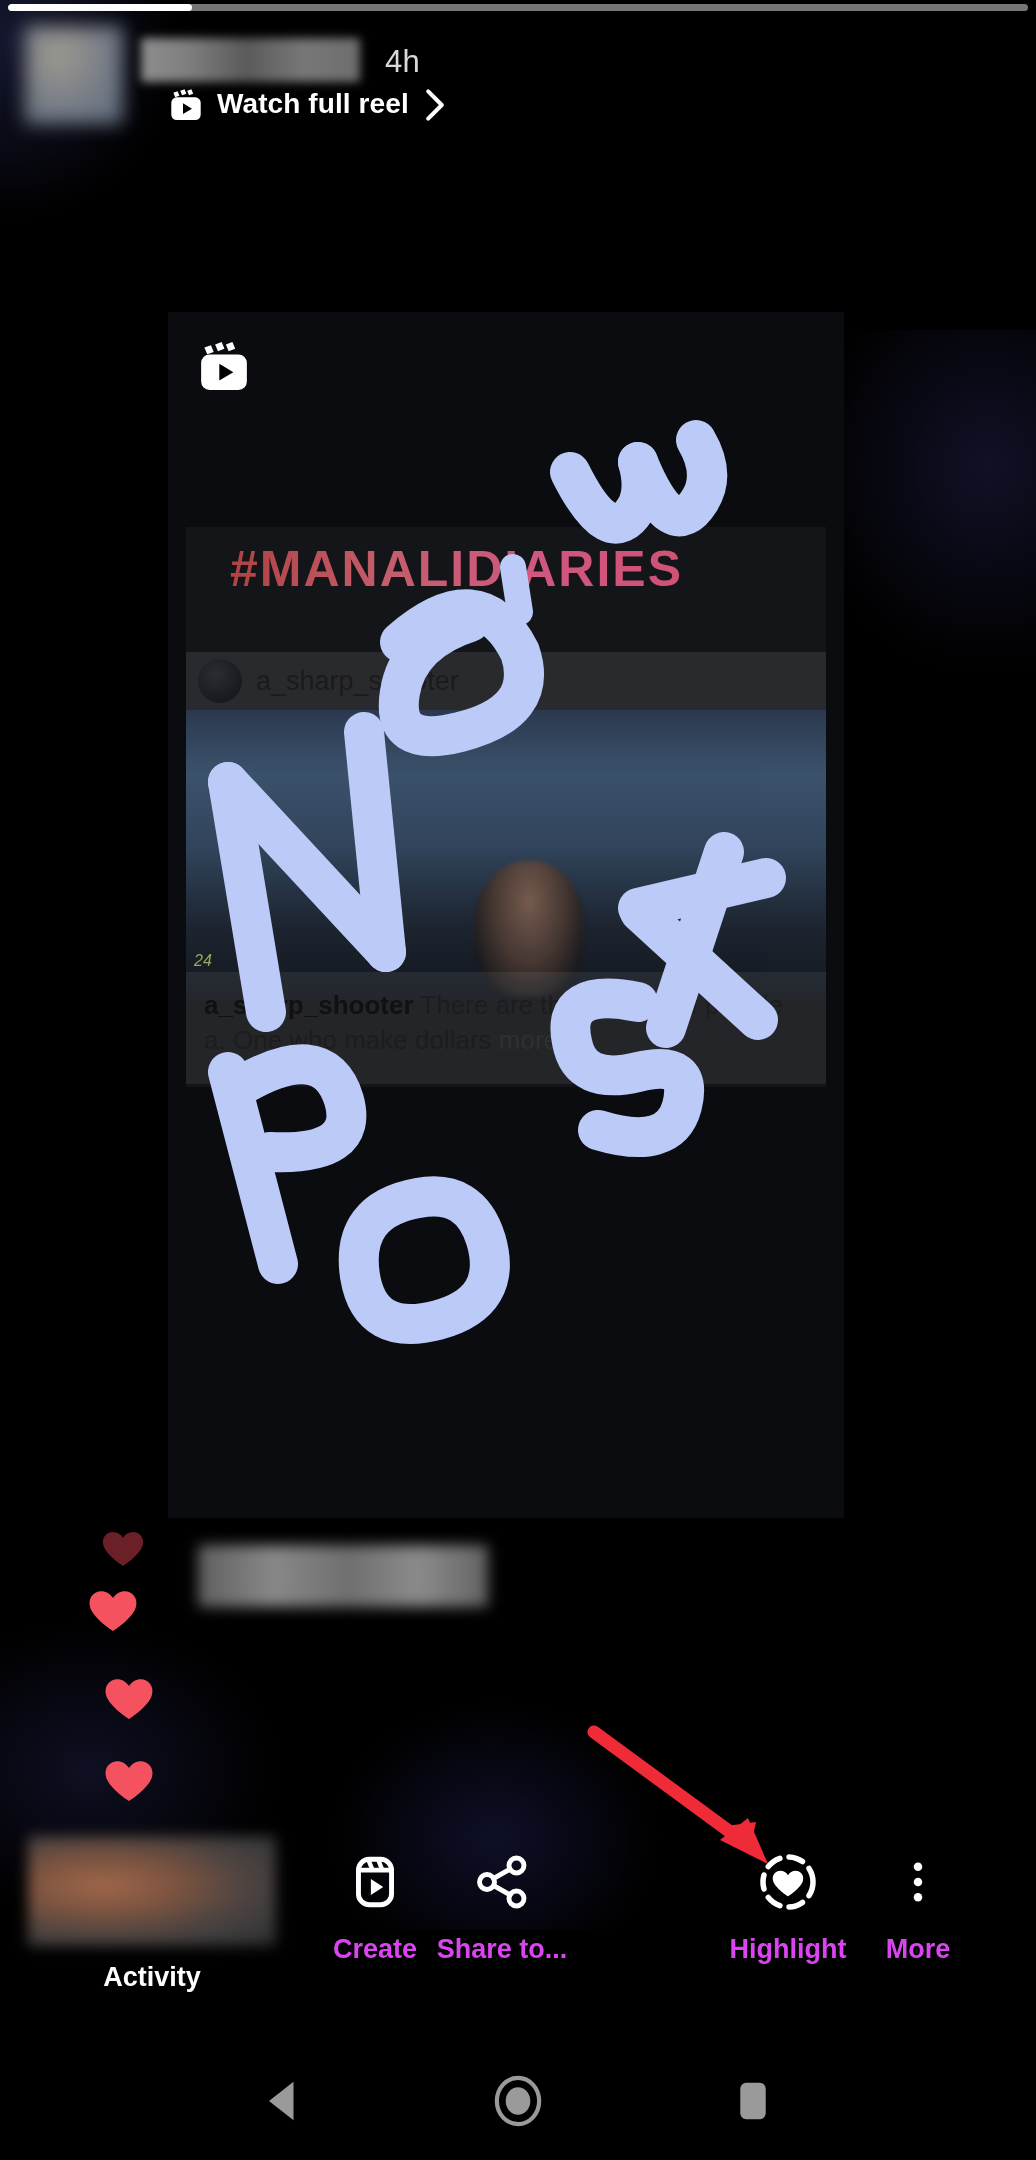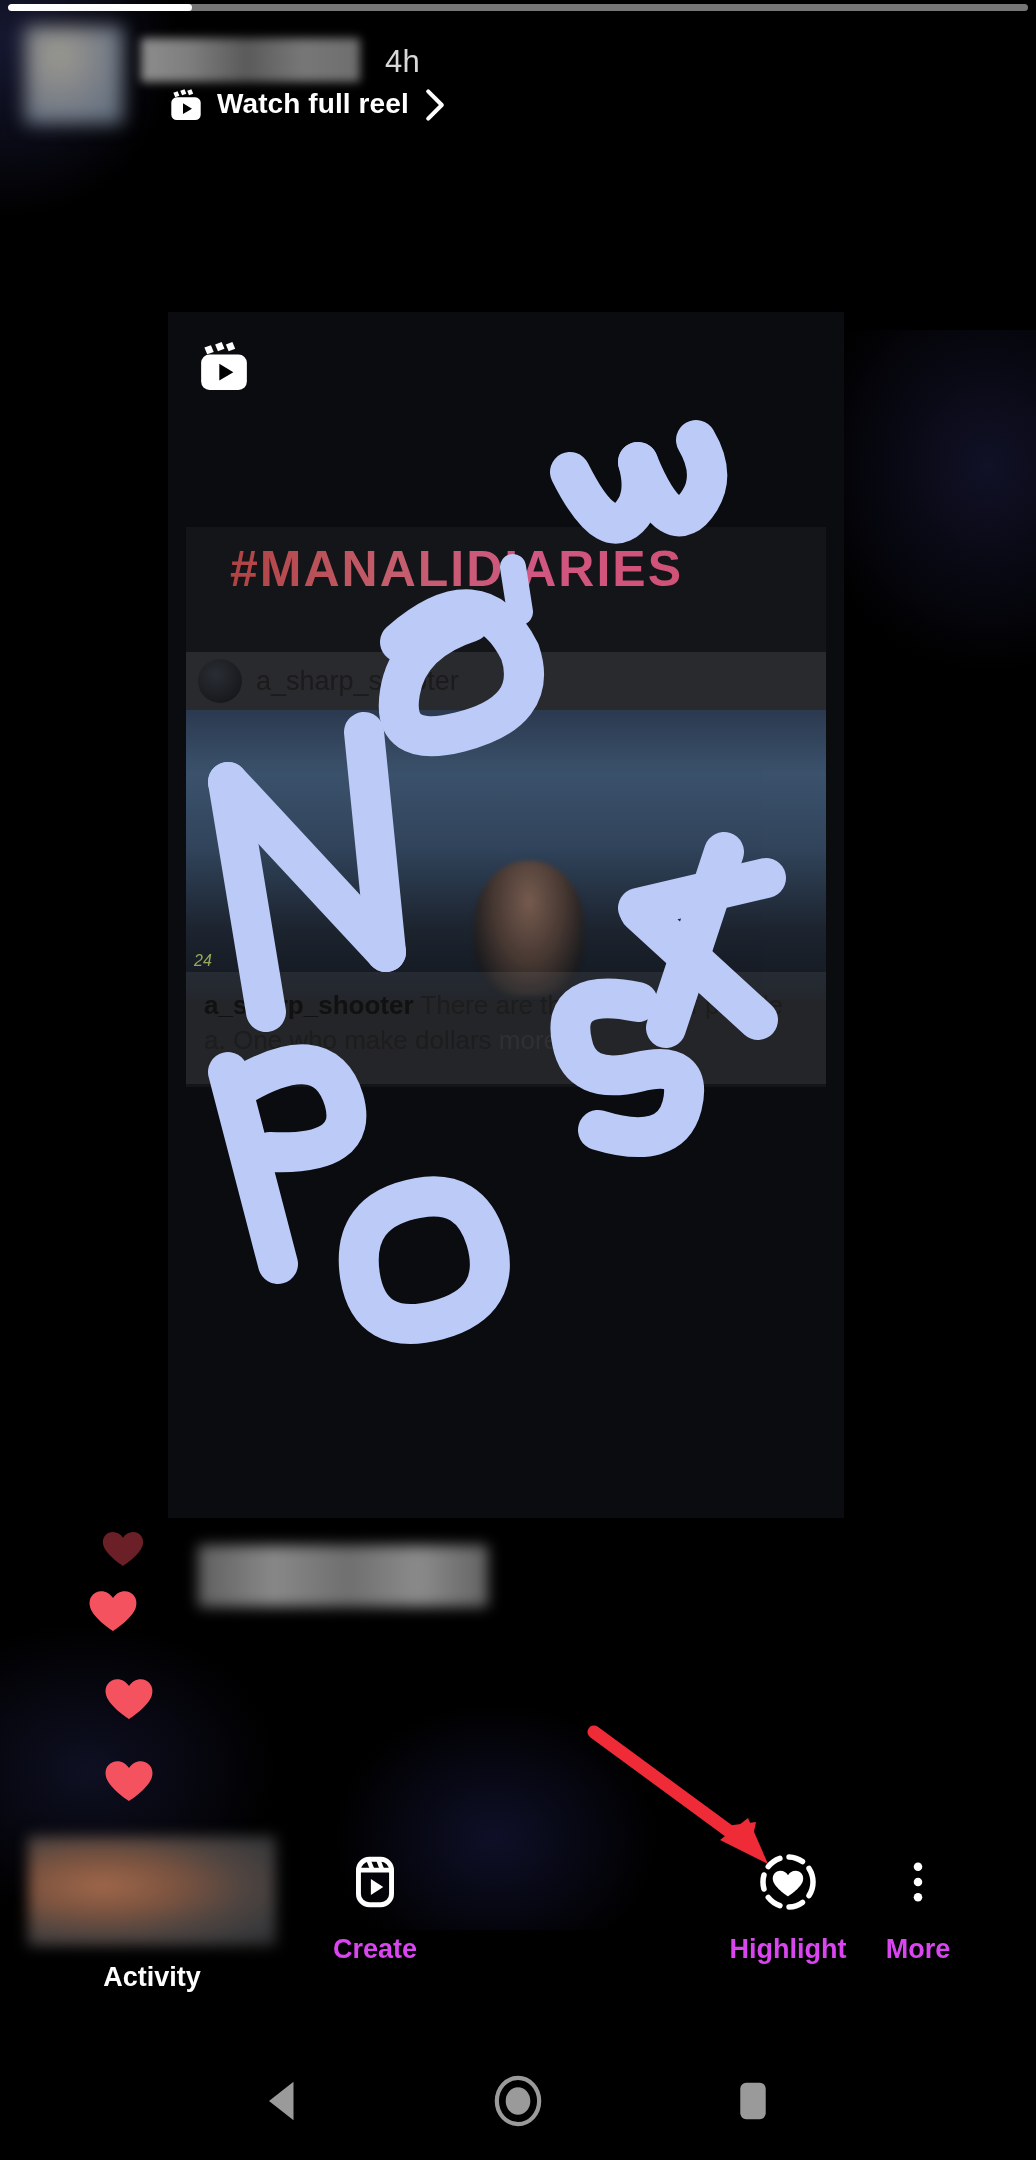--- a/index.html
+++ b/index.html
@@ -371,20 +371,32 @@
         <rect x="5.6" y="3.2" width="12.8" height="17.6" rx="4.2" fill="none" stroke="#fff" stroke-width="1.9"></rect>
         <path d="M5.8 7.4 L18.2 7.4" stroke="#fff" stroke-width="1.9"></path>
         <path d="M9.4 3.3 L11.0 7.3" stroke="#fff" stroke-width="1.7"></path>
         <path d="M13.2 3.3 L14.8 7.3" stroke="#fff" stroke-width="1.7"></path>
         <path d="M10.4 10.8 L15.2 13.9 L10.4 17.0 Z" fill="#fff"></path>
       </svg>
     </div>
     <div class="action-label">Create</div>
   </div>
 
+  <div class="action-item" style="left:412px; top:8px; width:180px;">
+    <div class="action-icon">
+      <svg width="62" height="62" viewBox="0 0 24 24" aria-hidden="true">
+        <circle cx="17.6" cy="5.6" r="2.9" fill="none" stroke="#fff" stroke-width="1.9"></circle>
+        <circle cx="6.2" cy="12" r="2.9" fill="none" stroke="#fff" stroke-width="1.9"></circle>
+        <circle cx="17.6" cy="18.4" r="2.9" fill="none" stroke="#fff" stroke-width="1.9"></circle>
+        <path d="M8.8 10.6 L15.1 7.0" stroke="#fff" stroke-width="1.9" stroke-linecap="round"></path>
+        <path d="M8.8 13.4 L15.1 17.0" stroke="#fff" stroke-width="1.9" stroke-linecap="round"></path>
+      </svg>
+    </div>
+    <div class="action-label">Share to...</div>
+  </div>
 
 
   <div class="action-item" style="left:688px; top:8px; width:200px;justify-content:flex-end;">
     <div class="action-icon">
       <svg width="66" height="66" viewBox="0 0 24 24" aria-hidden="true">
         <circle cx="12" cy="12" r="9.1" fill="none" stroke="#fff" stroke-width="2.0" stroke-linecap="round" stroke-dasharray="5.2 3.4"></circle>
         <path d="M12 17.2s-4.6-2.9-5.4-5.6c-0.6-2.0 0.8-3.7 2.7-3.7 1.1 0 2.1 0.6 2.7 1.6 0.6-1.0 1.6-1.6 2.7-1.6 1.9 0 3.3 1.7 2.7 3.7C16.6 14.3 12 17.2 12 17.2z" fill="#fff"></path>
       </svg>
     </div>
     <div class="action-label">Highlight</div>

